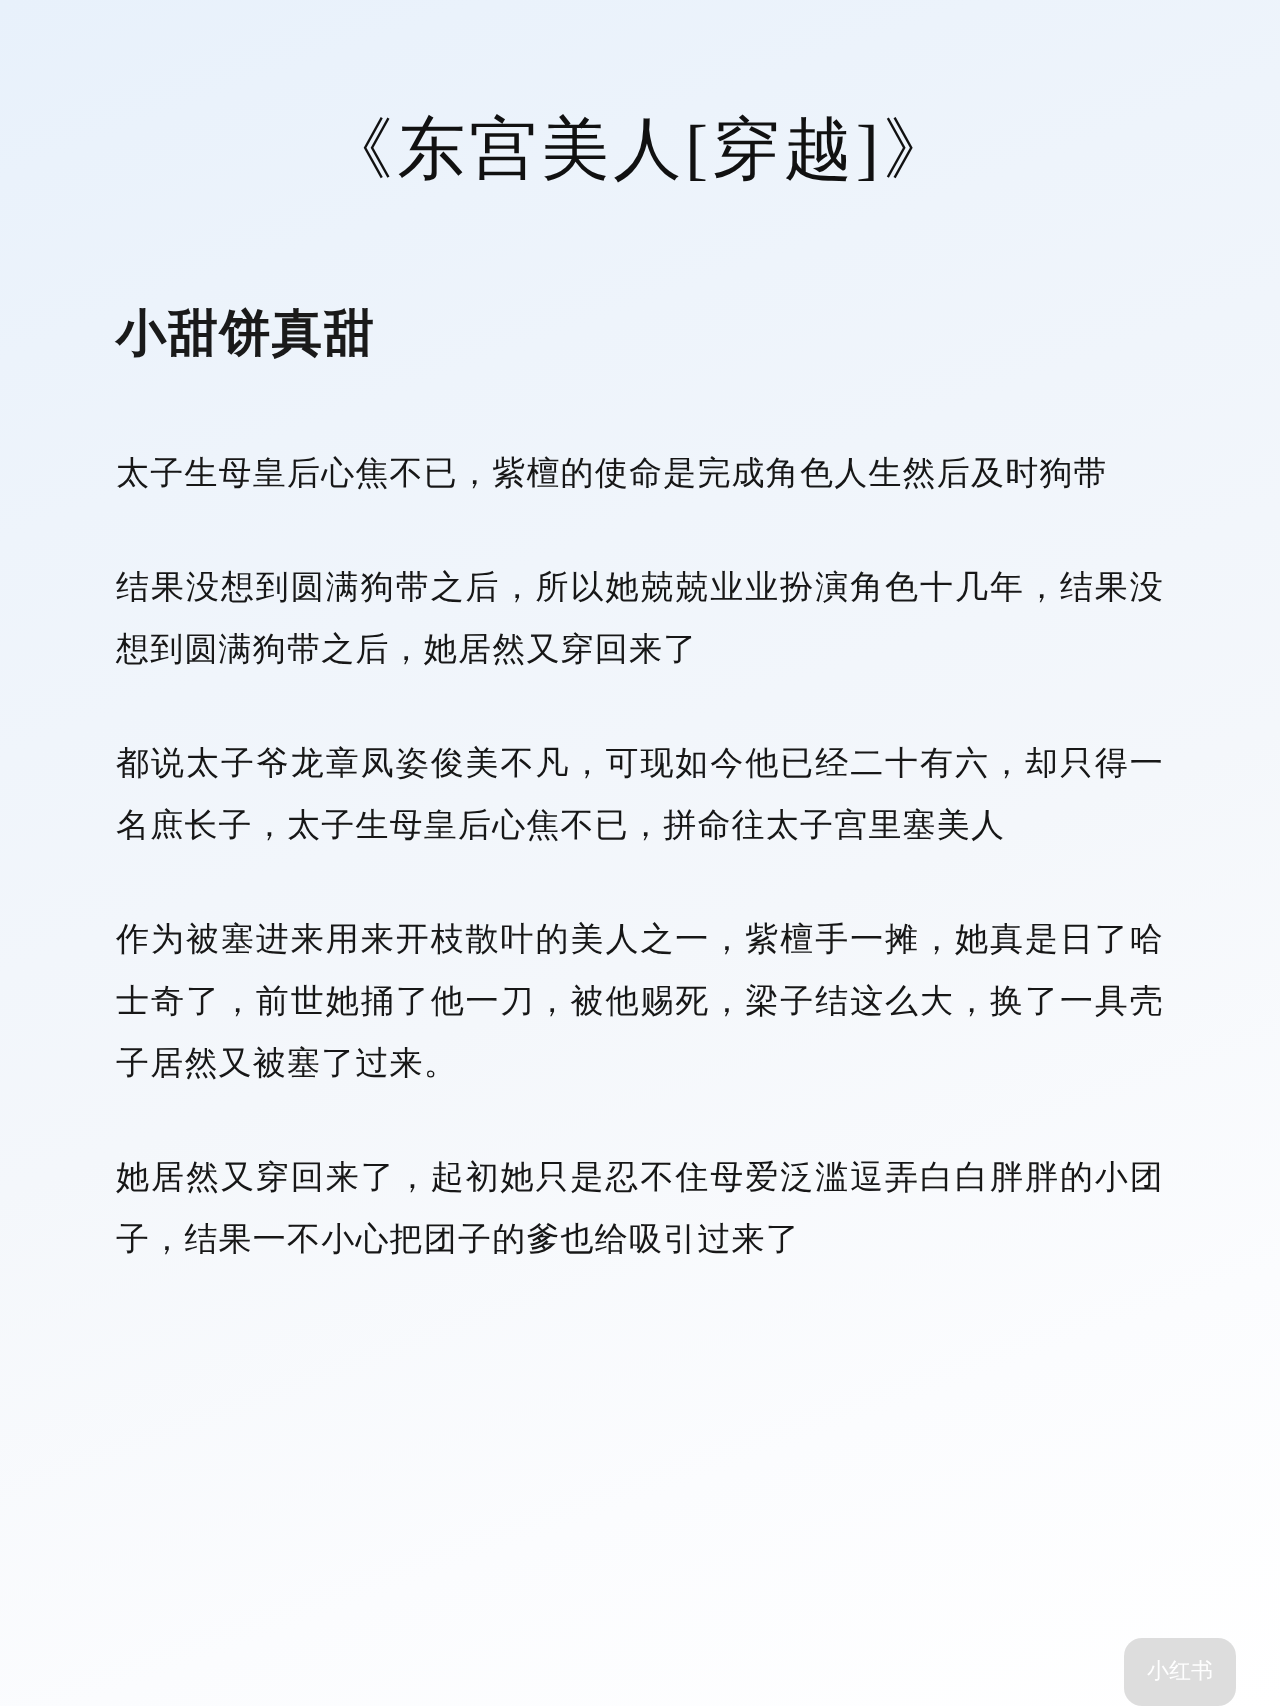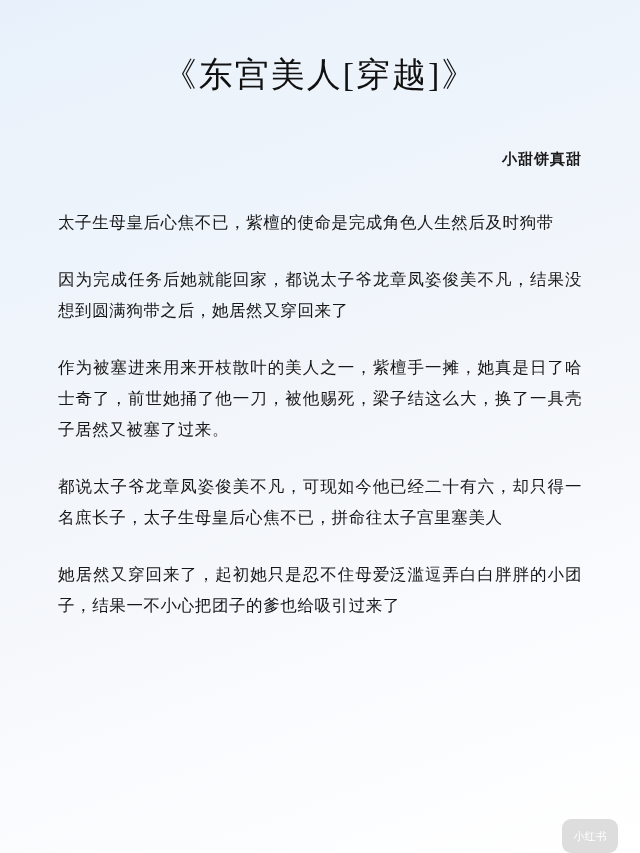--- a/index.html
+++ b/index.html
@@ -25,22 +25,22 @@
   .title {
     text-align: center;
     font-size: 34px;
     letter-spacing: 2px;
     font-weight: 500;
     margin-top: 52px;
     color: #111;
     font-family: "Liberation Serif", "DejaVu Serif", serif;
   }
   .subtitle {
-    text-align: right;
-    font-size: 15px;
+    text-align: left;
+    font-size: 25px;
     font-weight: 700;
     margin-top: 52px;
     color: #1a1a1a;
     letter-spacing: 1px;
   }
   .body-text {
     margin-top: 38px;
   }
   .para {
     font-size: 16.5px;
@@ -71,21 +71,21 @@
 <body>
 
 <div class="page">
 
   <div class="title">《东宫美人[穿越]》</div>
 
   <div class="subtitle">小甜饼真甜</div>
 
   <div class="body-text">
     <p class="para">太子生母皇后心焦不已，紫檀的使命是完成角色人生然后及时狗带</p>
-    <p class="para">因为完成任务后她就能回家，都说太子爷龙章凤姿俊美不凡，结果没想到圆满狗带之后，她居然又穿回来了</p>
+    <p class="para">结果没想到圆满狗带之后，所以她兢兢业业扮演角色十几年，结果没想到圆满狗带之后，她居然又穿回来了</p>
+    <p class="para">都说太子爷龙章凤姿俊美不凡，可现如今他已经二十有六，却只得一名庶长子，太子生母皇后心焦不已，拼命往太子宫里塞美人</p>
     <p class="para">作为被塞进来用来开枝散叶的美人之一，紫檀手一摊，她真是日了哈士奇了，前世她捅了他一刀，被他赐死，梁子结这么大，换了一具壳子居然又被塞了过来。</p>
-    <p class="para">都说太子爷龙章凤姿俊美不凡，可现如今他已经二十有六，却只得一名庶长子，太子生母皇后心焦不已，拼命往太子宫里塞美人</p>
     <p class="para">她居然又穿回来了，起初她只是忍不住母爱泛滥逗弄白白胖胖的小团子，结果一不小心把团子的爹也给吸引过来了</p>
   </div>
 
   <div class="watermark-logo">小红书</div>
 
 </div>
 
 </body></html>

